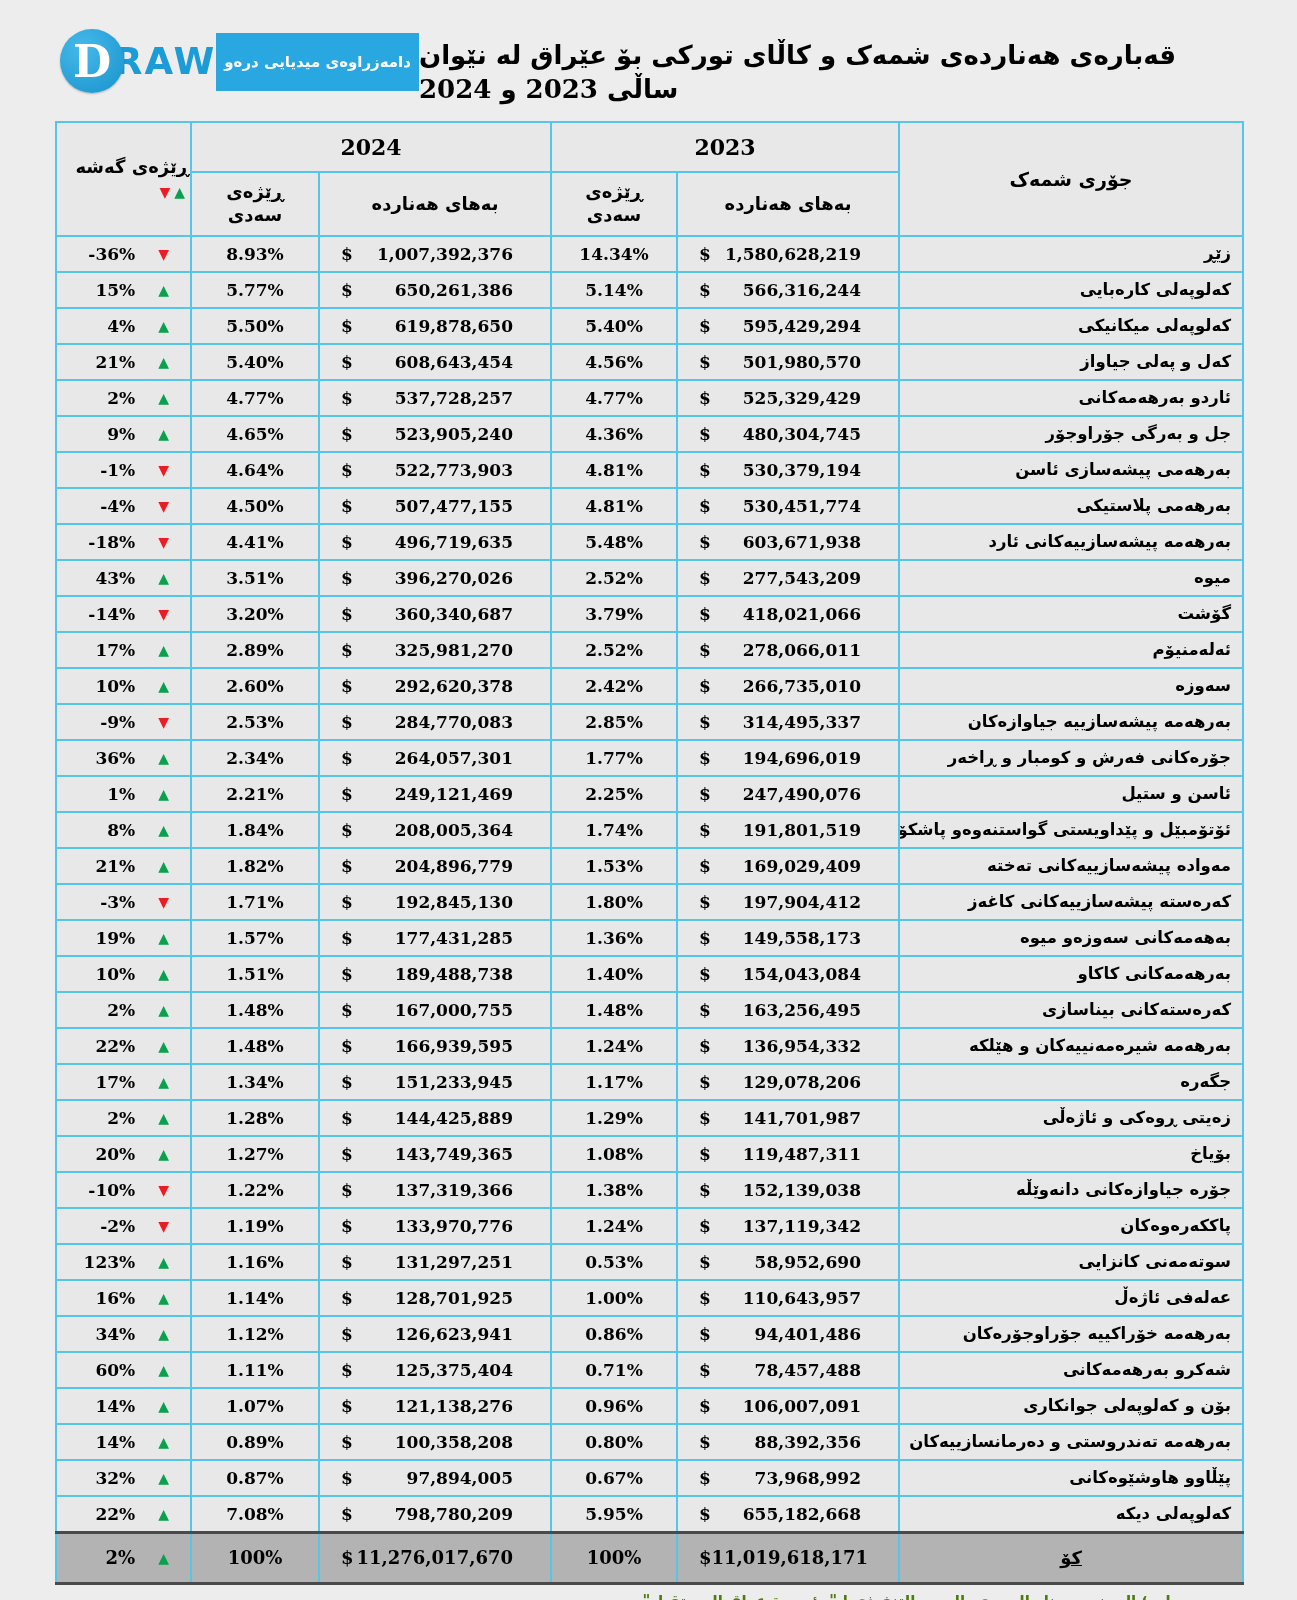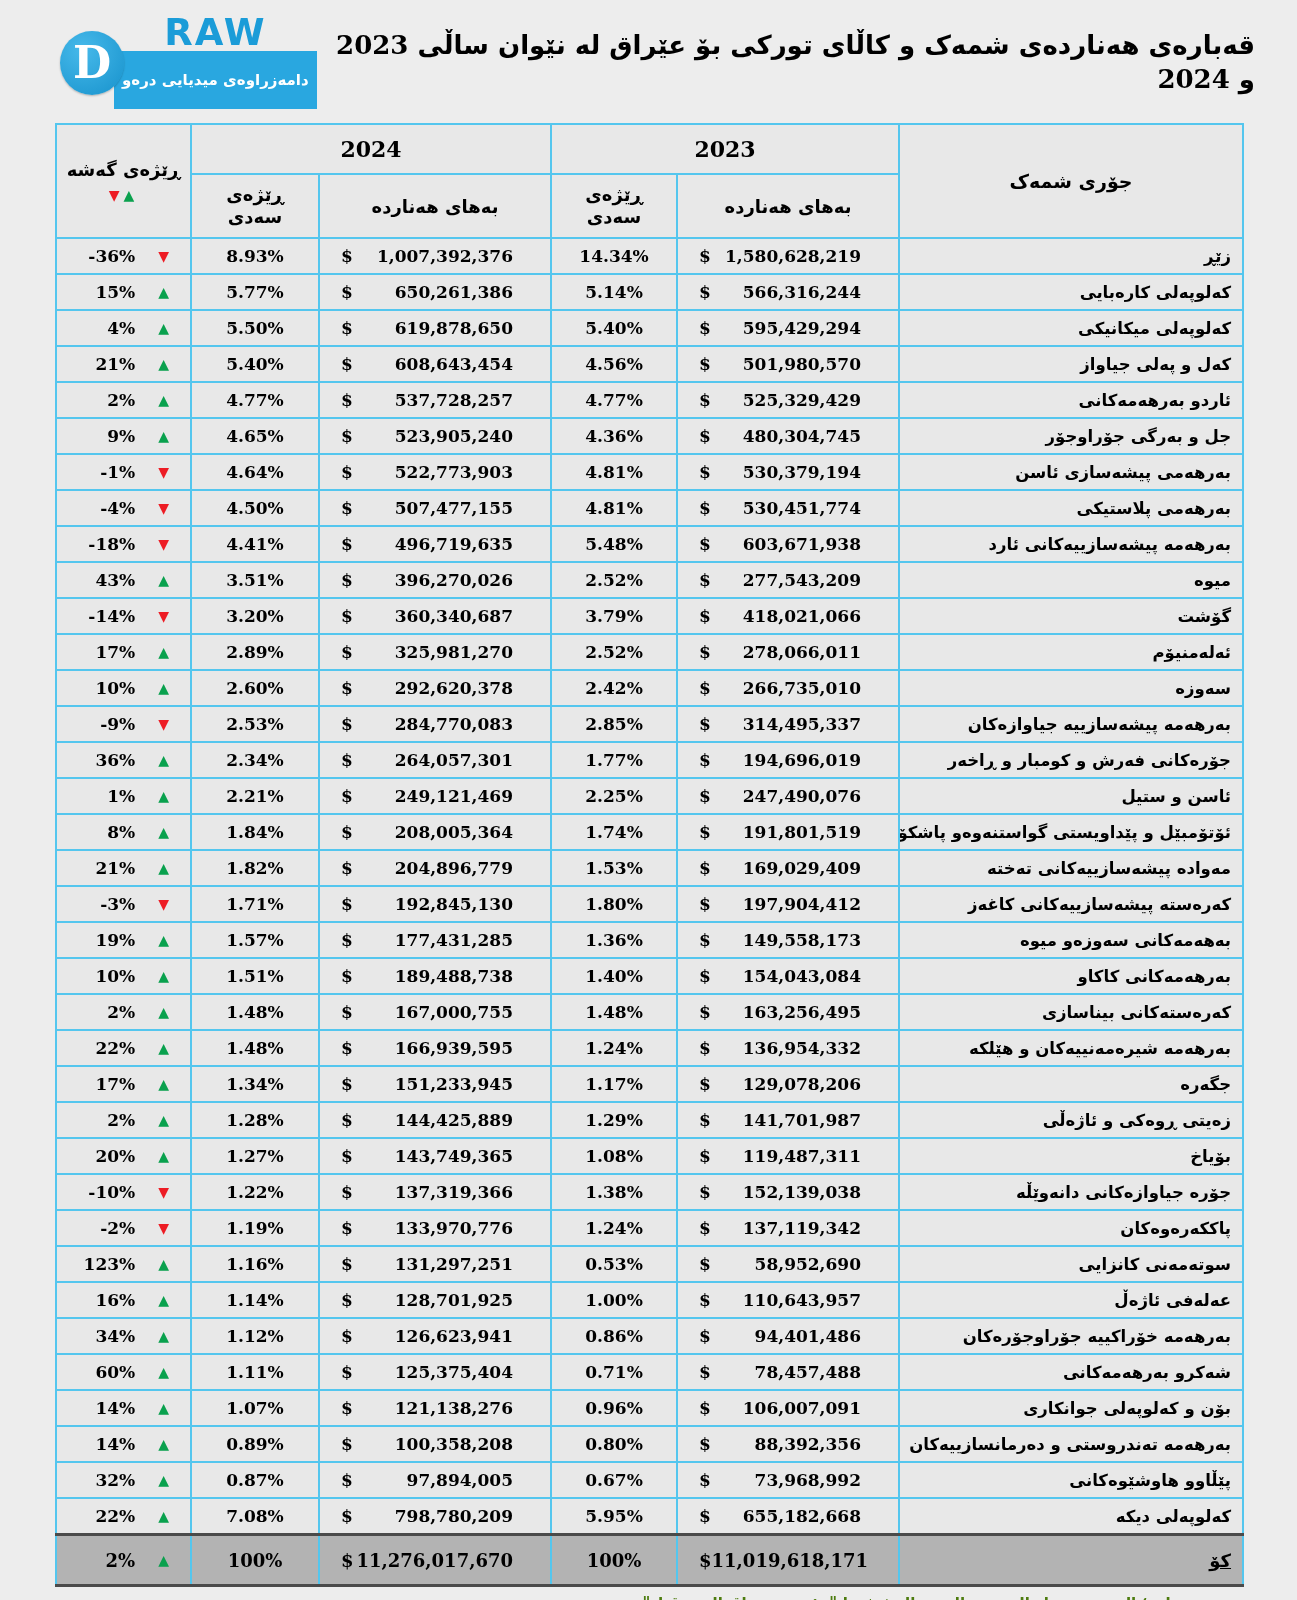--- a/index.html
+++ b/index.html
@@ -9,60 +9,60 @@
   }
   .top{display:flex;align-items:center;padding:16px 34px 10px 60px;}
   .logo{display:flex;align-items:center;flex:0 0 212px;}
   .logo-circle{
     width:64px;height:64px;border-radius:50%;
     background:radial-gradient(circle at 35% 30%, #46b9ea, #1792cc);
     color:#fff;display:flex;align-items:center;justify-content:center;
     font-size:44px;font-weight:bold;font-family:"DejaVu Serif","DejaVu Sans",serif;
     box-shadow:0 1px 2px rgba(0,0,0,.25);z-index:2;
   }
-  .logo-text{display:flex;flex-direction:column;align-items:center;margin-left:-10px;z-index:1;}
+  .logo-text{display:flex;flex-direction:row;align-items:center;margin-left:-10px;z-index:1;}
   .brand{font-size:37px;font-weight:800;color:#1b9cd8;letter-spacing:2px;line-height:.9;}
   .tagline{background:#29a7e0;color:#fff;font-size:15px;font-weight:bold;
     padding:20px 8px;margin-top:2px;direction:rtl;white-space:nowrap;}
   .title{
-    flex:1;text-align:right;direction:rtl;
+    flex:1;text-align:left;direction:rtl;
     font-family:"DejaVu Serif","DejaVu Sans",serif;
-    font-size:26px;font-weight:bold;line-height:1.3;padding-right:8px;
+    font-size:26px;font-weight:bold;line-height:1.3;padding-right:8px;margin-top:23px;
   }
   table{
     border-collapse:collapse;table-layout:fixed;
     width:1187px;margin:4px 0 0 55px;
   }
   th,td{border:2px solid #54c6ee;background:#e8e8e8;overflow:hidden;}
   thead th{font-weight:bold;vertical-align:middle;}
   .th-year{height:46px;font-family:"DejaVu Serif","DejaVu Sans",serif;font-size:22px;text-align:center;}
   .th-sub{height:60px;font-size:18px;text-align:center;direction:rtl;}
   .th-sub .wrapnarrow{display:inline-block;max-width:66px;line-height:1.25;}
-  .th-growth{font-size:18px;direction:rtl;text-align:center;}
+  .th-growth{font-size:18px;direction:rtl;text-align:right;}
   .th-growth .arrows{direction:ltr;margin-top:6px;font-size:15px;letter-spacing:4px;}
   .th-cat{font-size:19px;text-align:center;direction:rtl;}
   tbody td{height:32px;font-weight:bold;font-size:17px;vertical-align:middle;}
   .c-growth div{
     display:flex;justify-content:flex-end;align-items:center;gap:23px;
     padding-right:20px;font-family:"DejaVu Serif","DejaVu Sans",serif;
   }
   .arrow{font-family:"DejaVu Sans",sans-serif;font-size:14px;line-height:1;}
   .arrow.up{color:#0aa14e;}
   .arrow.down{color:#ed1c24;}
   .c-pct{text-align:center;font-family:"DejaVu Serif","DejaVu Sans",serif;}
   .money{
     display:flex;justify-content:space-between;align-items:center;
     padding:0 36px 0 20px;font-family:"DejaVu Serif","DejaVu Sans",serif;
   }
   .c-cat{direction:rtl;text-align:right;padding:0 11px;font-size:16.5px;white-space:nowrap;margin-left:40px;}
   tr.total td{
     background:#b3b3b3;height:46px;font-size:18px;
     border-top:3px solid #4a4a4a;border-bottom:3px solid #4a4a4a;
   }
-  tr.total .c-cat{text-align:right;text-decoration:underline;}
+  tr.total .c-cat{text-align:center;text-decoration:underline;}
   .source{
     width:1187px;margin:7px 0 0 55px;box-sizing:border-box;
     padding-left:560px;text-align:center;direction:rtl;
     color:#4d7c0f;font-size:15px;font-weight:bold;white-space:nowrap;
   }
 </style>
 </head>
 <body>
 
 <div class="top">

